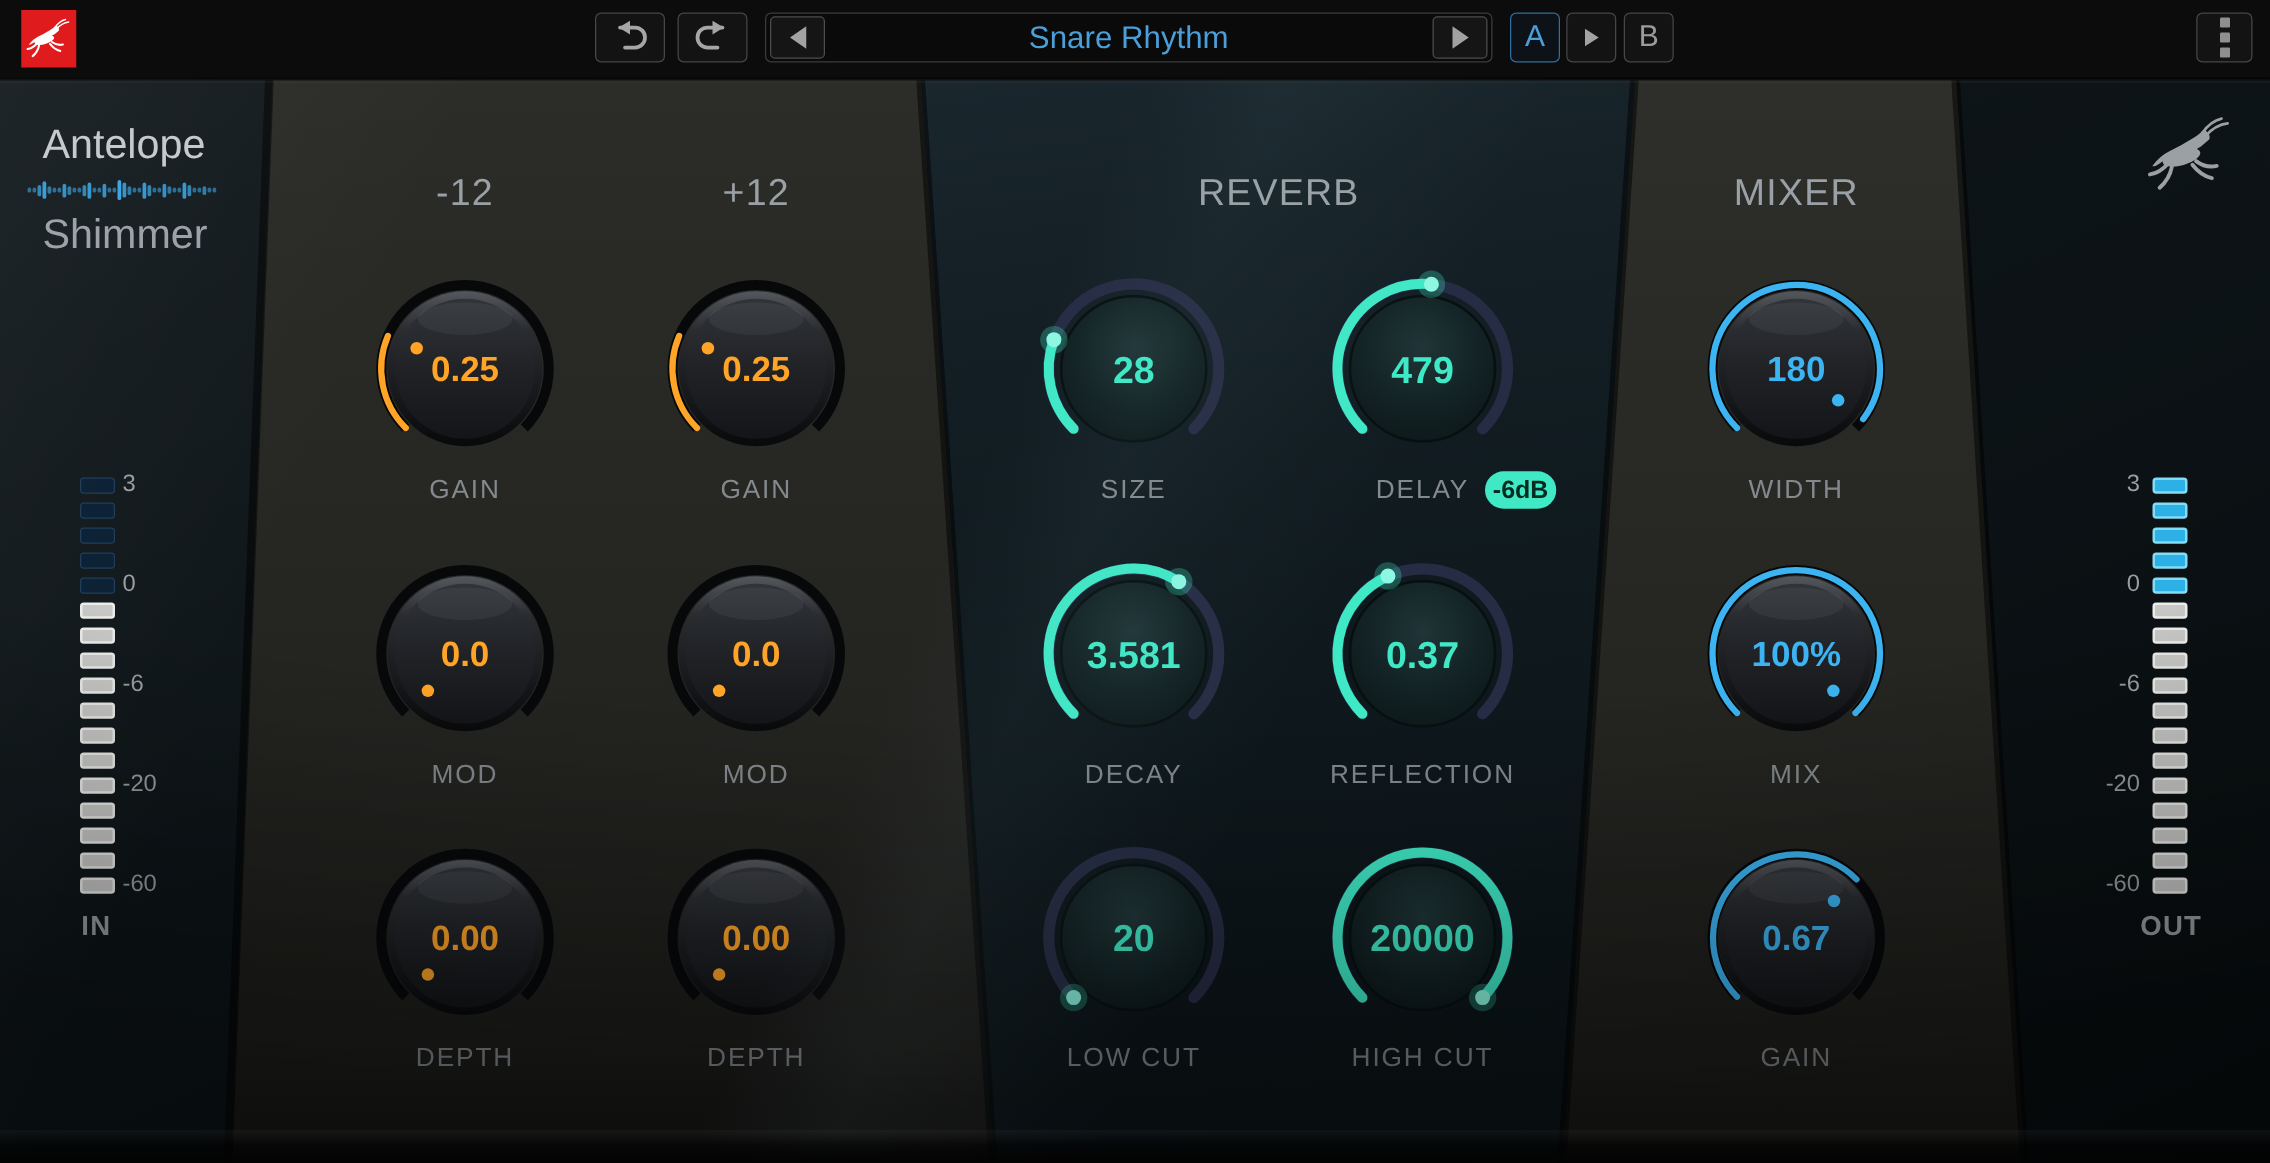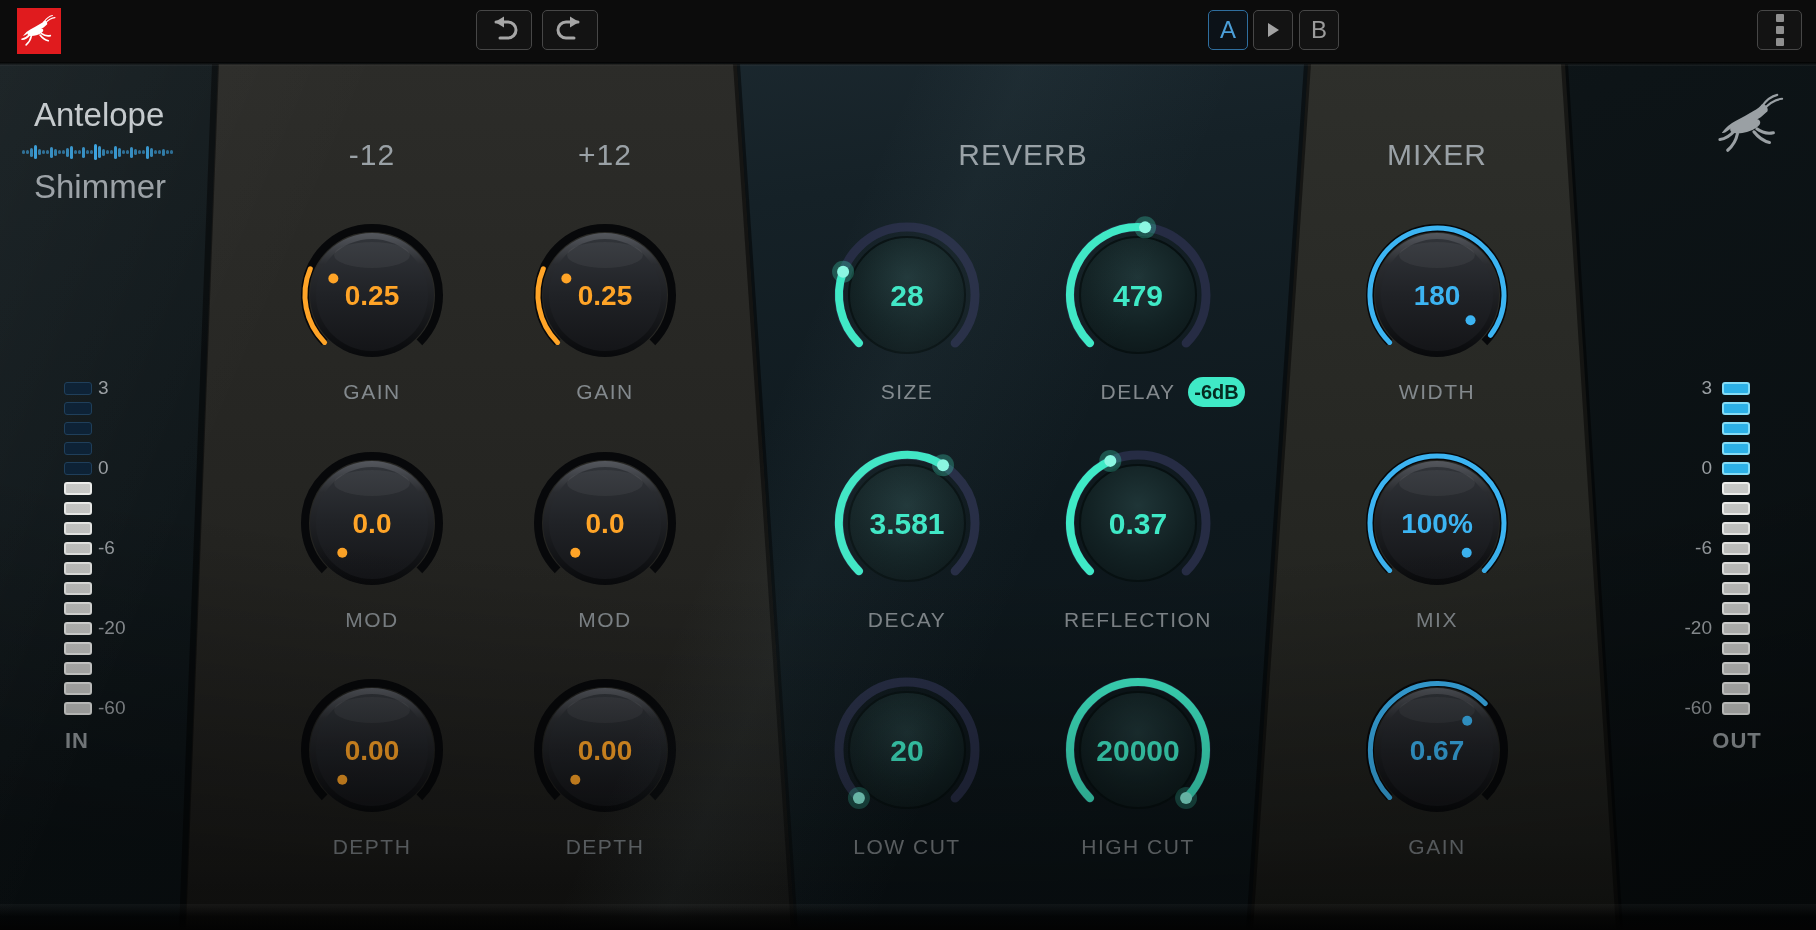--- a/index.html
+++ b/index.html
@@ -128,20 +128,29 @@
       <polygon points="8,7 17,1.5 17,12.5" fill="#a6a6a6"></polygon>
     </svg>
   </div>
   <div class="tb-btn" id="redo">
     <svg width="34" height="30" viewBox="0 0 34 30">
       <g transform="scale(-1,1) translate(-34,0)">
         <path d="M9 7 H21 A8 8 0 0 1 21 23 H13" fill="none" stroke="#a6a6a6" stroke-width="3" stroke-linecap="round"></path>
         <polygon points="8,7 17,1.5 17,12.5" fill="#a6a6a6"></polygon>
       </g>
     </svg>
+  </div>
+  <div class="preset">
+    <div class="pnav">
+        <span class="tri left"></span>
+      </div>
+    <div class="ptitle">Snare Rhythm</div>
+    <div class="pnav">
+        <span class="tri right"></span>
+      </div>
   </div>
   <div class="tb-btn" id="btn-a">A</div>
   <div class="tb-btn" id="btn-ab-arrow">
       <span class="tri right small"></span>
     </div>
   <div class="tb-btn" id="btn-b">B</div>
   <div class="tb-btn" id="menu">
     <div class="kebab">
         <i></i>
         <i></i>

